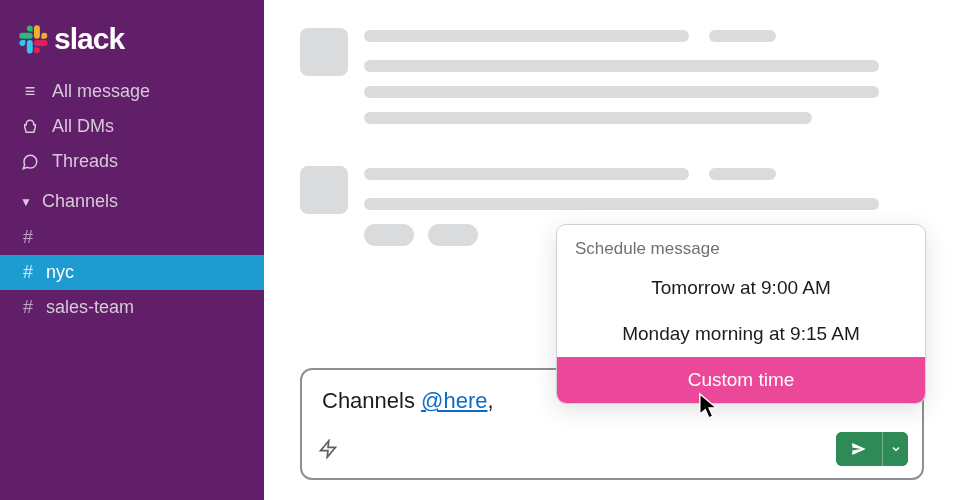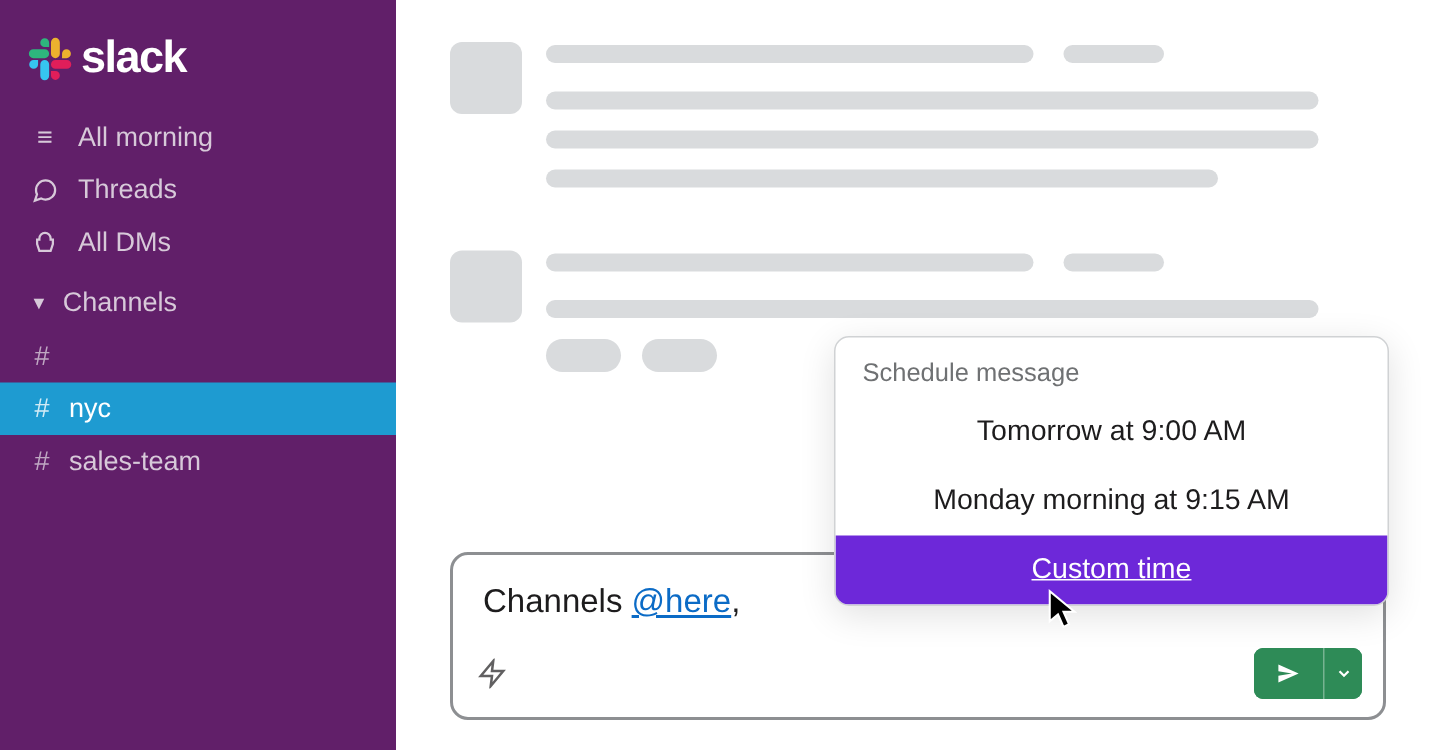--- a/index.html
+++ b/index.html
@@ -29,58 +29,58 @@
     .composer-text { padding: 18px 20px 10px; font-size: 22px; color: #1d1c1d; }
     .mention { color: #0b6bc6; text-decoration: underline; }
     .composer-toolbar { display: flex; align-items: center; justify-content: space-between; padding: 8px 14px 12px; }
     .lightning { width: 24px; height: 24px; color: #616061; display: inline-flex; align-items: center; justify-content: center; cursor: pointer; }
     .send-group { display: flex; align-items: stretch; border-radius: 6px; overflow: hidden; background: #2e8b57; }
     .send-btn { background: #2e8b57; color: #fff; border: none; width: 46px; height: 34px; display: flex; align-items: center; justify-content: center; cursor: pointer; }
     .send-split { background: #2e8b57; color: #fff; border: none; width: 26px; height: 34px; display: flex; align-items: center; justify-content: center; cursor: pointer; border-left: 1px solid rgba(255,255,255,.35); }
     .schedule-popover { position: absolute; right: 34px; bottom: 96px; width: 370px; background: #fff; border: 1px solid #d0d2d4; border-radius: 10px; box-shadow: 0 6px 24px rgba(0,0,0,.12); overflow: hidden; margin-top: 32px; }
     .popover-title { padding: 14px 18px 6px; color: #6f7173; font-size: 17px; }
     .popover-opt { padding: 12px 18px; font-size: 19px; color: #1d1c1d; cursor: pointer; text-align: center; }
-    .popover-opt.highlight { background: #6d28d9; color: #fff; text-decoration: underline; }
+    .popover-opt.highlight { background: #ec4899; color: #fff; }
     .cursor-arrow { position: absolute; right: 240px; bottom: 80px; width: 22px; height: 28px; pointer-events: none; }
   </style>
 </head>
 <body>
 
 <div class="app">
 
   <aside class="sidebar">
     <div class="logo">
       <svg viewBox="0 0 122 122">
         <path fill="#36C5F0" d="M30 77a12 12 0 1 1-12-12h12v12zM36 77a12 12 0 0 1 24 0v31a12 12 0 0 1-24 0V77z"></path>
         <path fill="#2EB67D" d="M48 30a12 12 0 1 1 12-12v12H48zM48 36a12 12 0 0 1 0 24H17a12 12 0 0 1 0-24h31z"></path>
         <path fill="#ECB22E" d="M95 48a12 12 0 1 1 12 12H95V48zM89 48a12 12 0 0 1-24 0V17a12 12 0 0 1 24 0v31z"></path>
         <path fill="#E01E5A" d="M77 95a12 12 0 1 1-12 12V95h12zM77 89a12 12 0 0 1 0-24h31a12 12 0 0 1 0 24H77z"></path>
       </svg>
       <span>slack</span>
     </div>
 
     <div class="nav-item">
       <span class="icon">≡</span>
-      <span>All morning</span>
+      <span>All message</span>
+    </div>
+    <div class="nav-item">
+      <span class="icon">
+        <svg width="18" height="18" viewBox="0 0 24 24" fill="none" stroke="currentColor" stroke-width="2">
+            <path d="M17 8a5 5 0 0 0-10 0v1H5v4l2 6h10l2-6V9h-2V8z"></path>
+          </svg>
+      </span>
+      <span>All DMs</span>
     </div>
     <div class="nav-item">
       <span class="icon">
         <svg width="18" height="18" viewBox="0 0 24 24" fill="none" stroke="currentColor" stroke-width="2">
             <path d="M21 11.5a8.38 8.38 0 0 1-8.5 8.5 8.5 8.5 0 0 1-3.9-.9L3 21l1.9-5.6A8.38 8.38 0 0 1 4 11.5a8.5 8.5 0 0 1 17 0z"></path>
           </svg>
       </span>
       <span>Threads</span>
-    </div>
-    <div class="nav-item">
-      <span class="icon">
-        <svg width="18" height="18" viewBox="0 0 24 24" fill="none" stroke="currentColor" stroke-width="2">
-            <path d="M17 8a5 5 0 0 0-10 0v1H5v4l2 6h10l2-6V9h-2V8z"></path>
-          </svg>
-      </span>
-      <span>All DMs</span>
     </div>
 
     <div class="section-head">
       <span class="caret">▼</span>
       <span>Channels</span>
     </div>
 
     <div class="channel">
       <span class="hash">#</span>
     </div>

